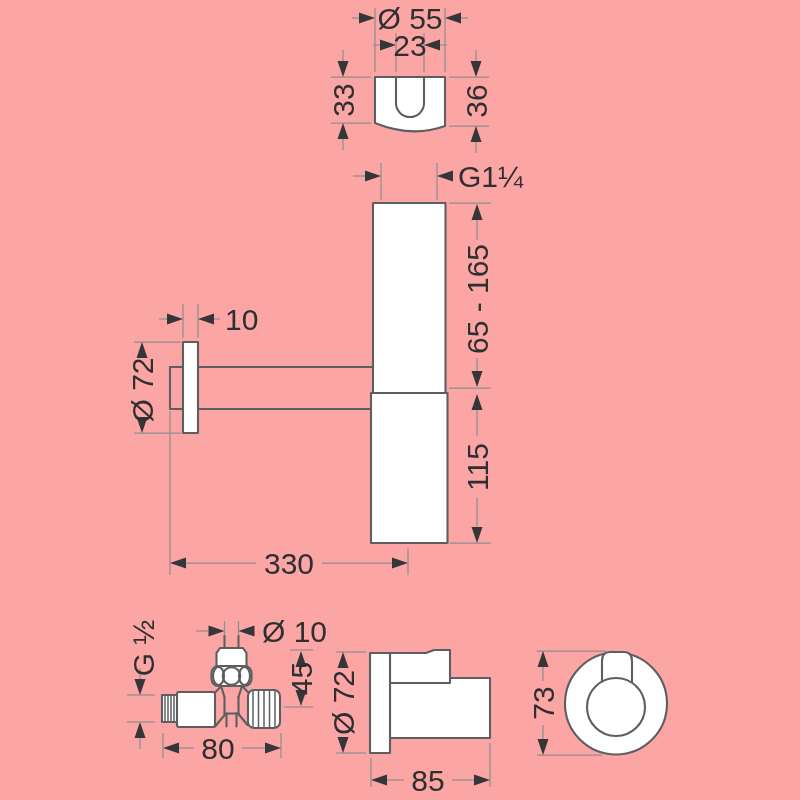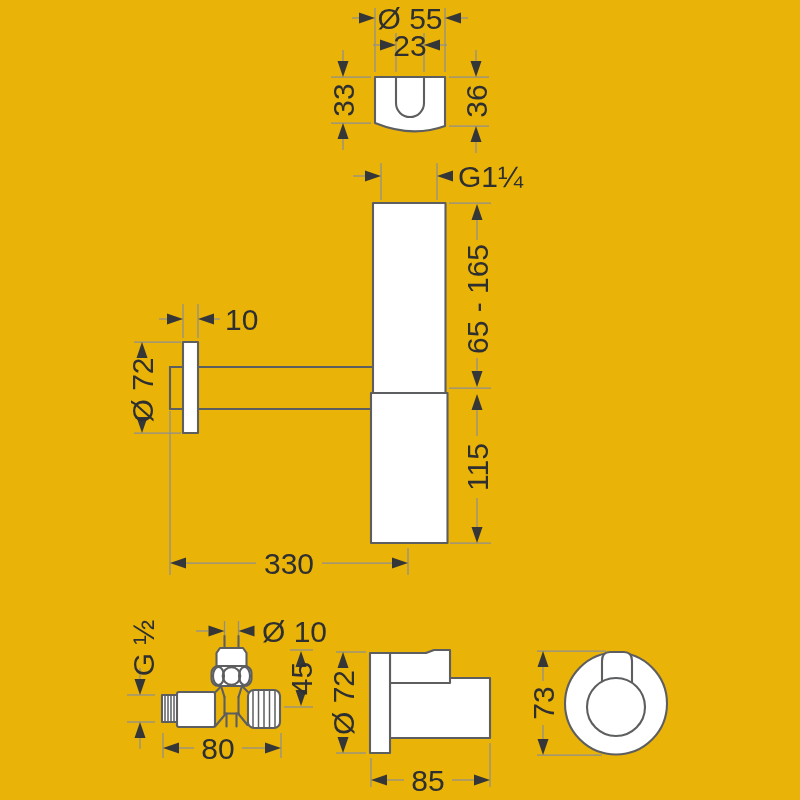--- a/index.html
+++ b/index.html
@@ -1,16 +1,16 @@
 <!DOCTYPE html>
 <html><head>
 <meta charset="utf-8">
 <style>
   html,body{margin:0;padding:0;background:#ffffff;}
-  .stage{width:800px;height:800px;background:#eab308;position:relative;font-family:"Liberation Sans",sans-serif;}
+  .stage{width:800px;height:800px;background:#fca5a5;position:relative;font-family:"Liberation Sans",sans-serif;}
   svg{display:block;}
   .geo{stroke:#5d5e60;stroke-width:2.1;fill:none;stroke-linecap:round;stroke-linejoin:round;}
   .geof{stroke:#5d5e60;stroke-width:2.1;fill:#ffffff;stroke-linejoin:round;}
   .hatch{stroke:#5d5e60;stroke-width:1.5;fill:none;}
   .thin{stroke:#8e8f91;stroke-width:1.25;fill:none;}
   .arr{fill:#353638;stroke:none;}
   text.dim{fill:#2e2f31;font-size:30px;font-family:"Liberation Sans",sans-serif;}
 </style>
 </head>
 <body>

